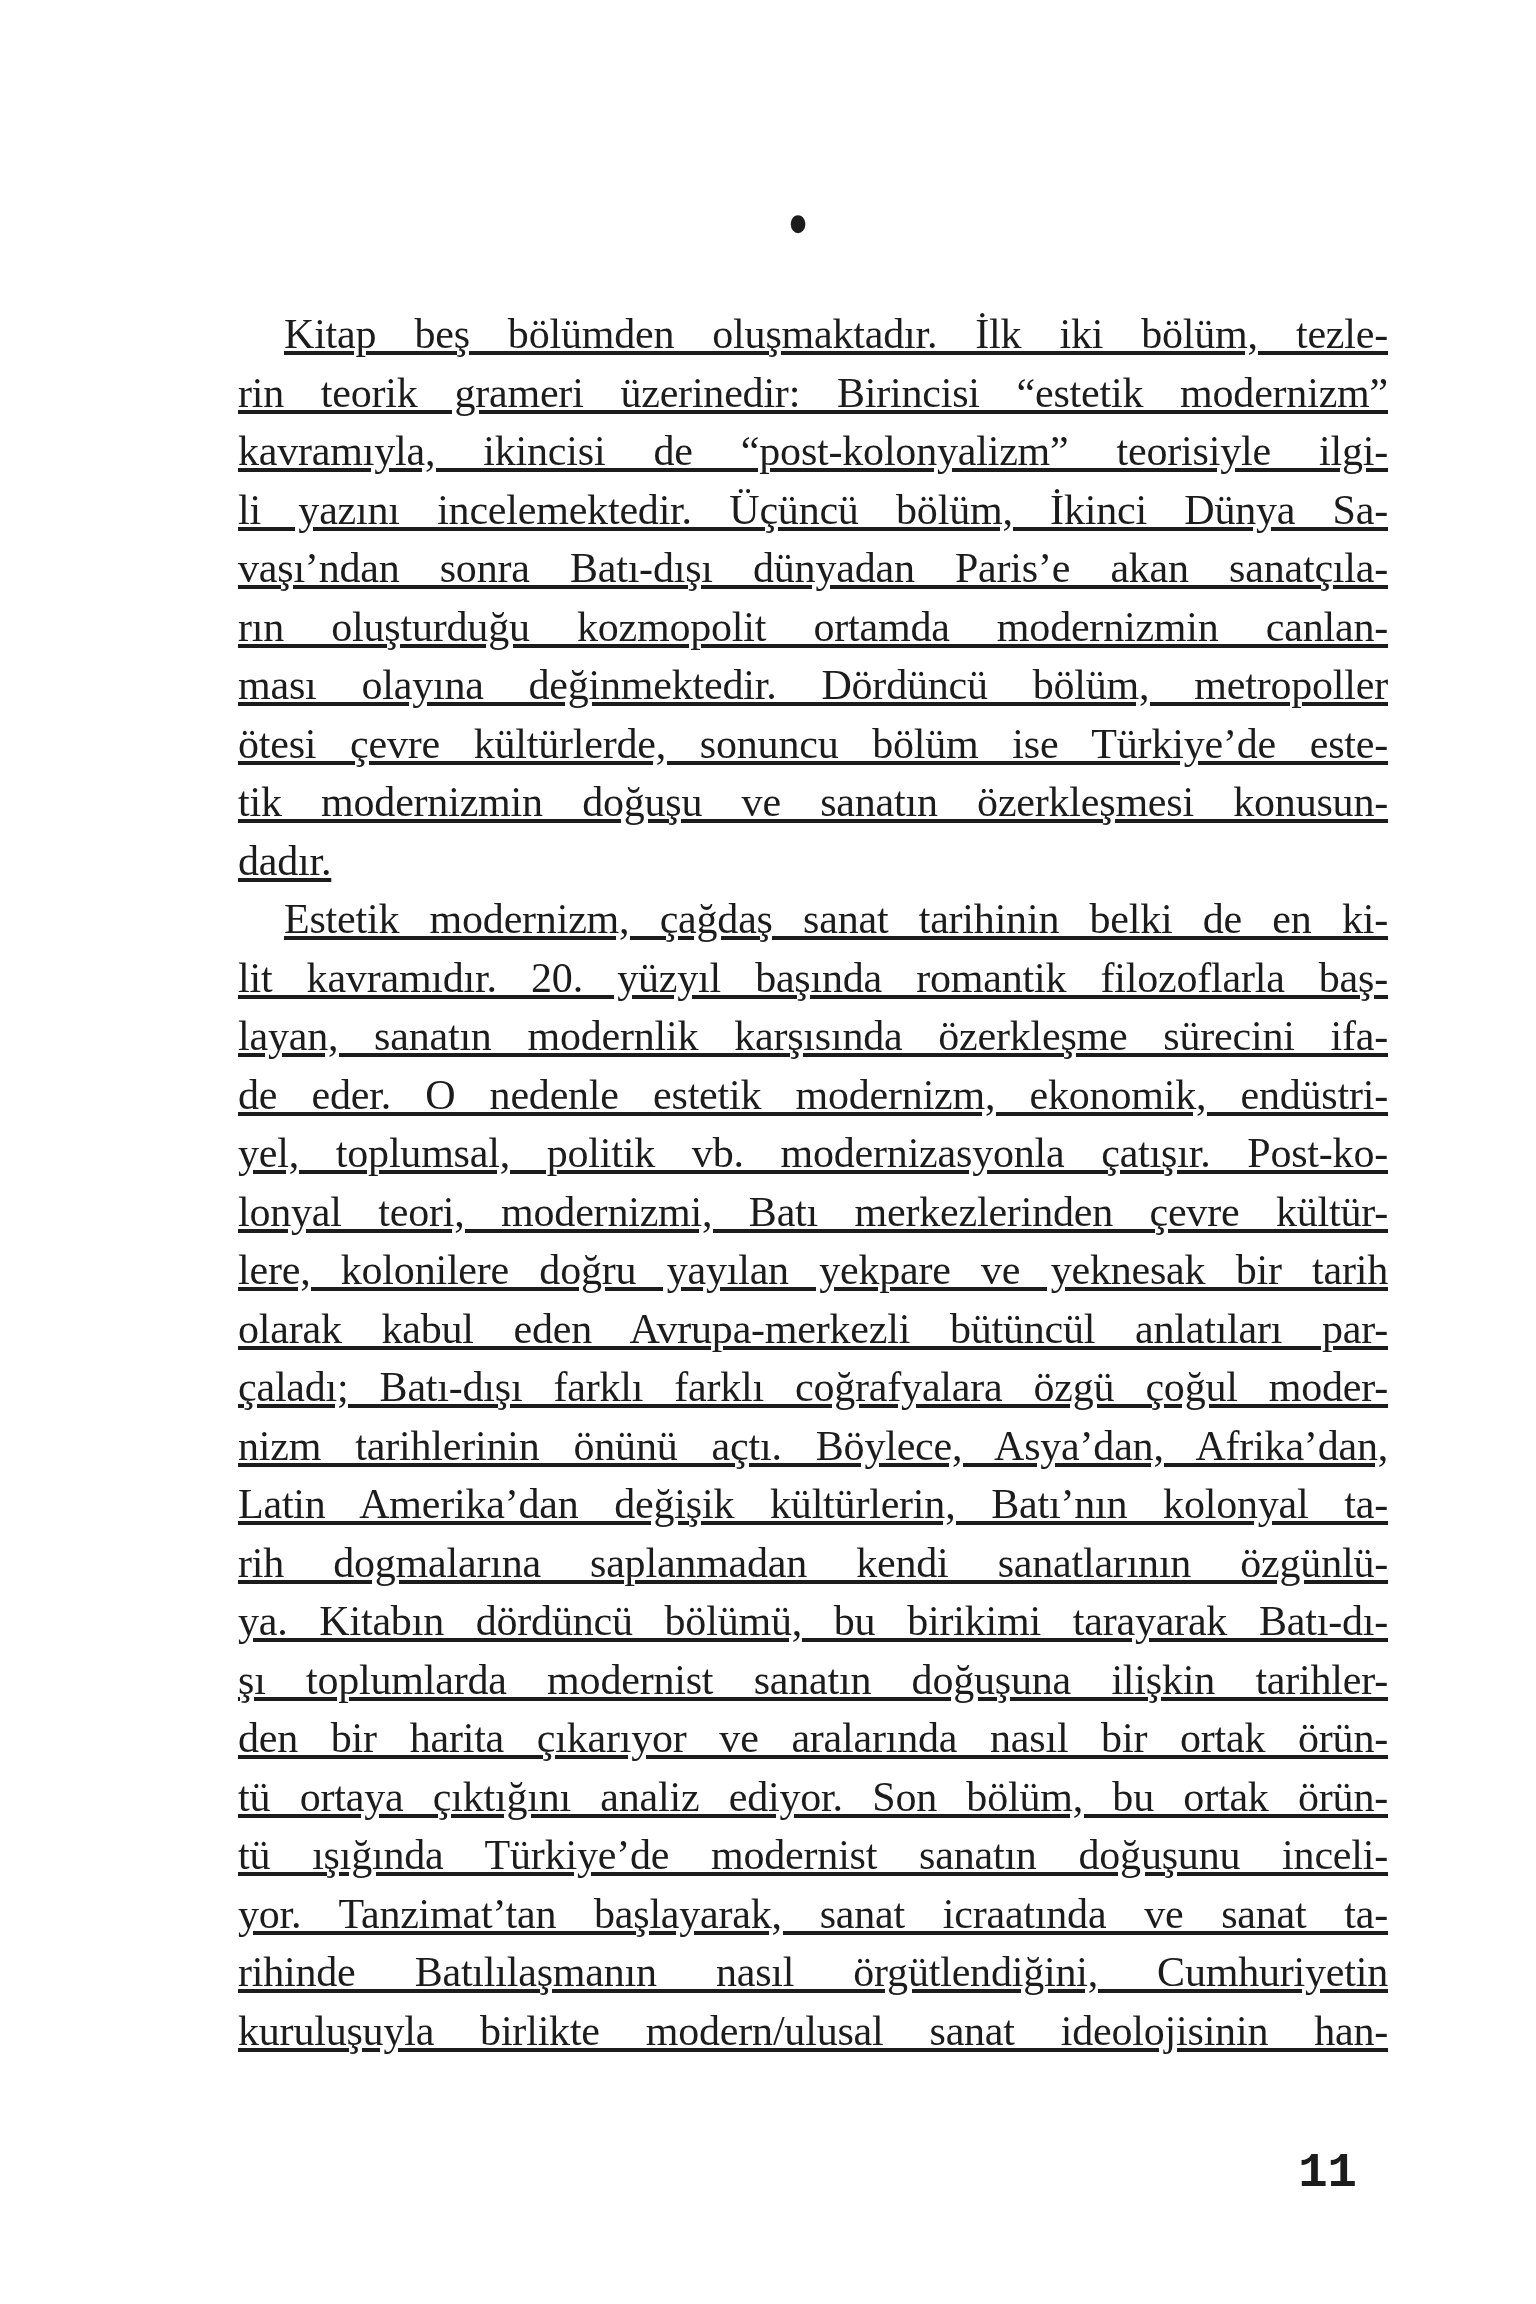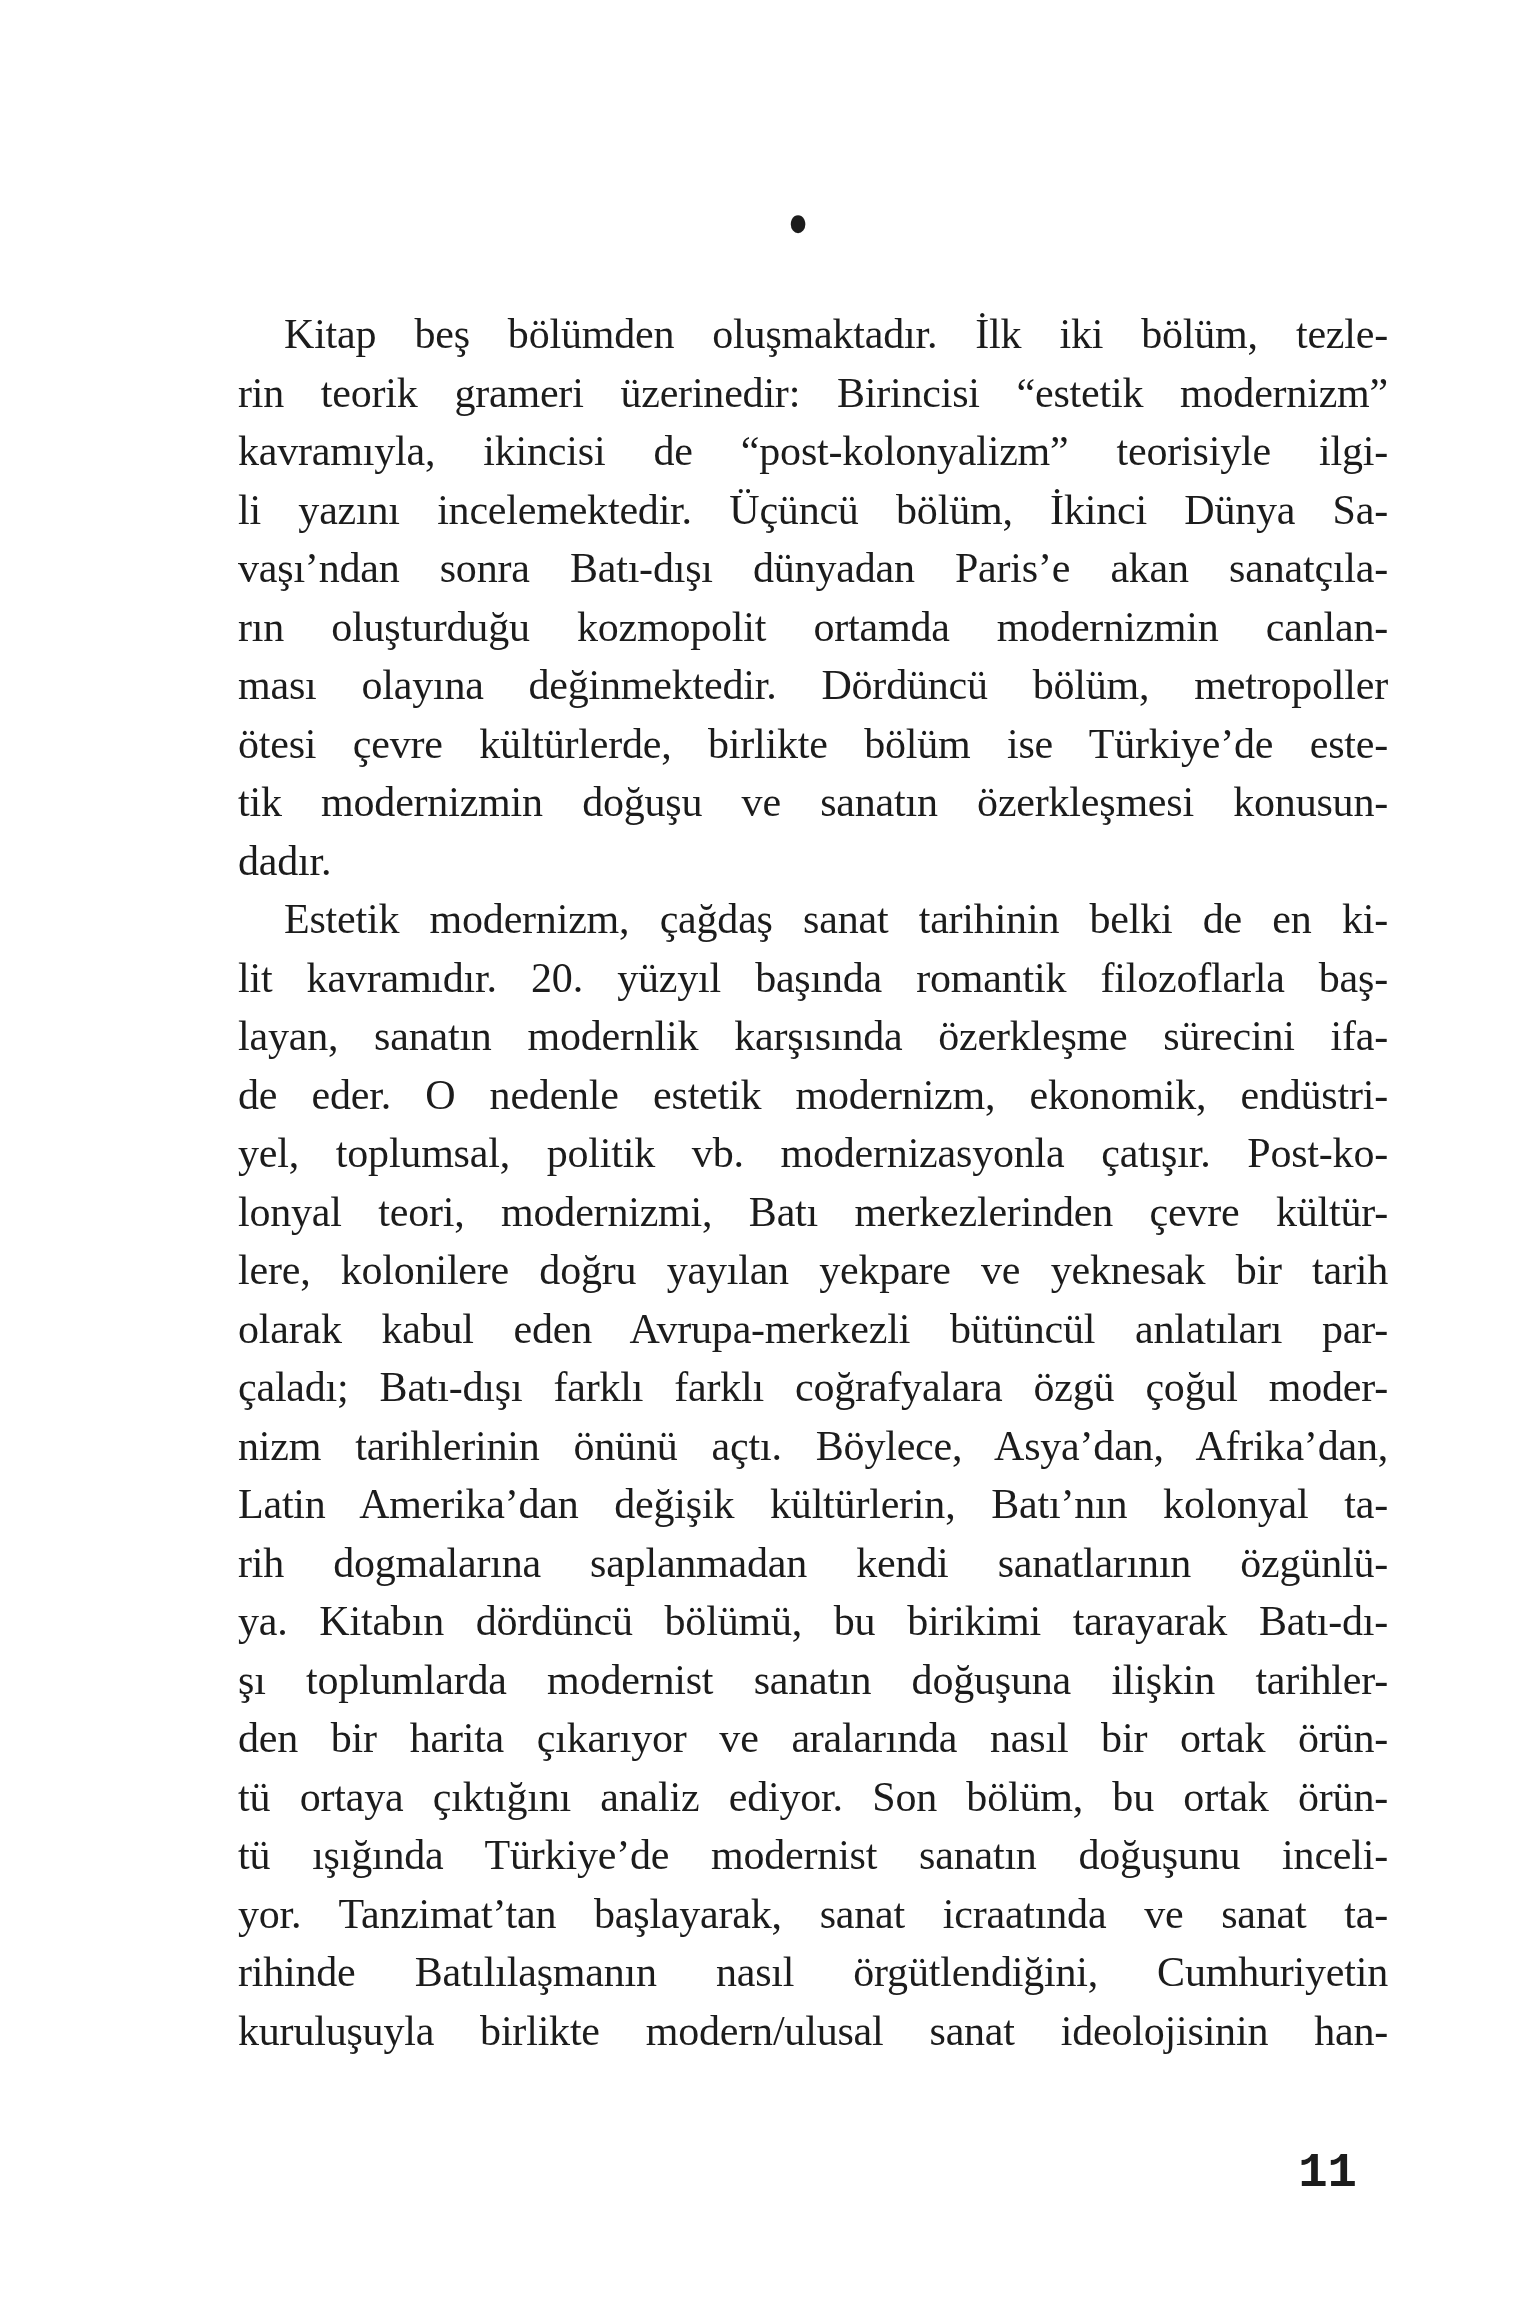--- a/index.html
+++ b/index.html
@@ -39,20 +39,21 @@
     color: #1c1c1c;
     font-size: 42px;
     line-height: 58.5px;
     letter-spacing: -0.2px;
   }
   .paragraph { margin: 0; padding: 0; }
   .line {
     white-space: nowrap;
     text-align: justify;
     text-align-last: justify;
+    text-decoration: underline;
   }
   .line.indent { padding-left: 46px; }
   .line.no-justify {
     text-align: center;
     text-align-last: left;
   }
   .pagenum {
     position: absolute;
     right: 179px;
     top: 2152px;
@@ -72,21 +73,21 @@
 
   <div class="text-block">
     <div class="paragraph">
         <div class="line indent">Kitap beş bölümden oluşmaktadır. İlk iki bölüm, tezle-</div>
         <div class="line">rin teorik grameri üzerinedir: Birincisi “estetik modernizm”</div>
         <div class="line">kavramıyla, ikincisi de “post-kolonyalizm” teorisiyle ilgi-</div>
         <div class="line">li yazını incelemektedir. Üçüncü bölüm, İkinci Dünya Sa-</div>
         <div class="line">vaşı’ndan sonra Batı-dışı dünyadan Paris’e akan sanatçıla-</div>
         <div class="line">rın oluşturduğu kozmopolit ortamda modernizmin canlan-</div>
         <div class="line">ması olayına değinmektedir. Dördüncü bölüm, metropoller</div>
-        <div class="line">ötesi çevre kültürlerde, birlikte bölüm ise Türkiye’de este-</div>
+        <div class="line">ötesi çevre kültürlerde, sonuncu bölüm ise Türkiye’de este-</div>
         <div class="line">tik modernizmin doğuşu ve sanatın özerkleşmesi konusun-</div>
         <div class="line no-justify">dadır.</div>
       </div>
     <div class="paragraph">
         <div class="line indent">Estetik modernizm, çağdaş sanat tarihinin belki de en ki-</div>
         <div class="line">lit kavramıdır. 20. yüzyıl başında romantik filozoflarla baş-</div>
         <div class="line">layan, sanatın modernlik karşısında özerkleşme sürecini ifa-</div>
         <div class="line">de eder. O nedenle estetik modernizm, ekonomik, endüstri-</div>
         <div class="line">yel, toplumsal, politik vb. modernizasyonla çatışır. Post-ko-</div>
         <div class="line">lonyal teori, modernizmi, Batı merkezlerinden çevre kültür-</div>

